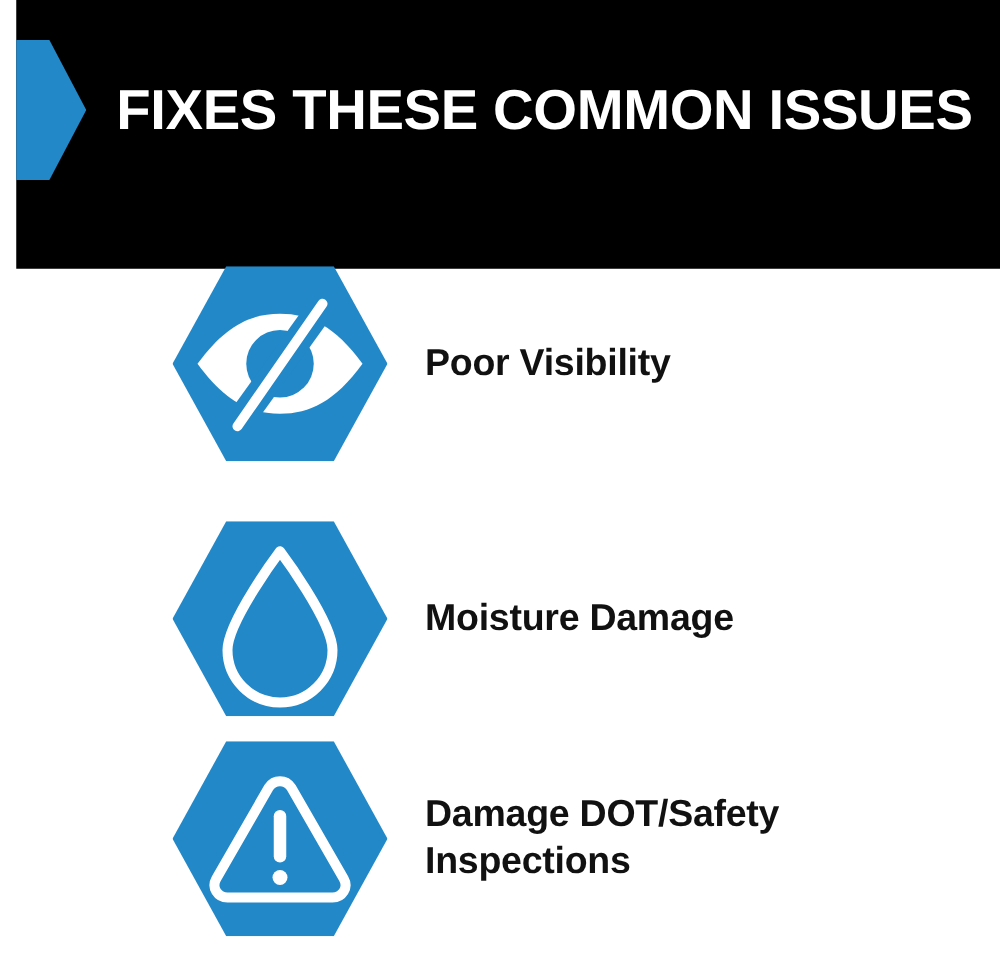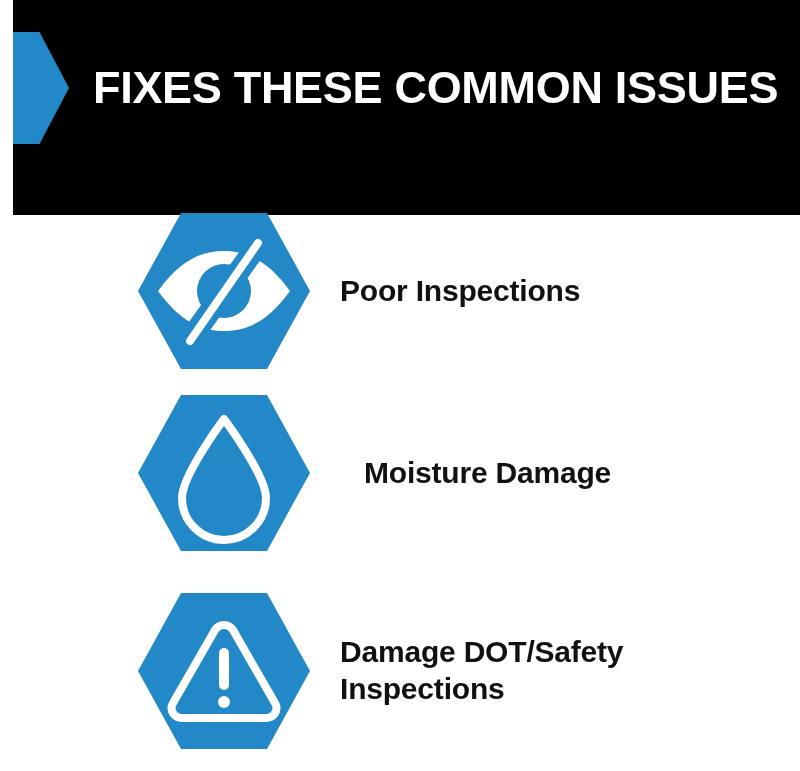--- a/index.html
+++ b/index.html
@@ -57,21 +57,21 @@
   }
   .issue-row {
     position: absolute;
     left: 0;
     width: 800px;
     height: 180px;
     display: flex;
     align-items: center;
   }
   .issue-row.row-0 { top: 28px; }
-  .issue-row.row-1 { top: 210px; gap: 24px; }
+  .issue-row.row-1 { top: 232px; }
   .issue-row.row-2 { top: 408px; }
 
   .hex-badge {
     position: relative;
     margin-left: 138px;
     width: 172px;
     height: 156px;
     flex: 0 0 auto;
   }
   .hex-badge svg {
@@ -126,21 +126,21 @@
         </defs>
         <g mask="url(#slashMask)">
           <path d="M20,78 C42,48 62,38 86,38 C110,38 130,48 152,78
                    C130,108 110,118 86,118 C62,118 42,108 20,78 Z" fill="#ffffff"></path>
           <circle cx="86" cy="78" r="27" fill="#2288C8"></circle>
         </g>
         <line x1="120" y1="30" x2="52" y2="128" stroke="#ffffff" stroke-width="8" stroke-linecap="round"></line>
       </svg>
     </div>
 
-    <div class="issue-label">Poor Inspections</div>
+    <div class="issue-label">Poor Visibility</div>
   </div>
 
   <div class="issue-row row-1">
 
     <div class="hex-badge">
       <svg viewBox="0 0 172 156" width="172" height="156" aria-hidden="true">
         <polygon points="43,0 129,0 172,78 129,156 43,156 0,78" fill="#2288C8"></polygon>
         <path d="M86,24
                  C86,24 44,80 44,103
                  A42,42 0 0 0 128,103

